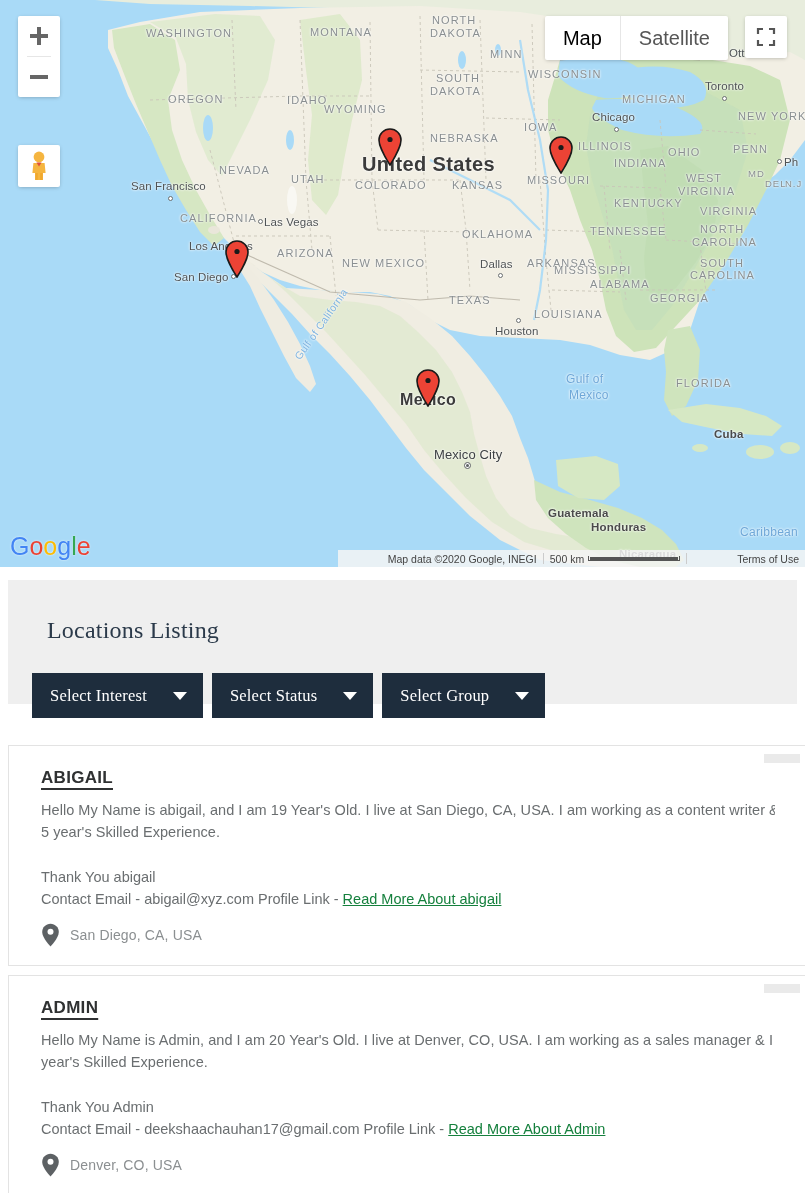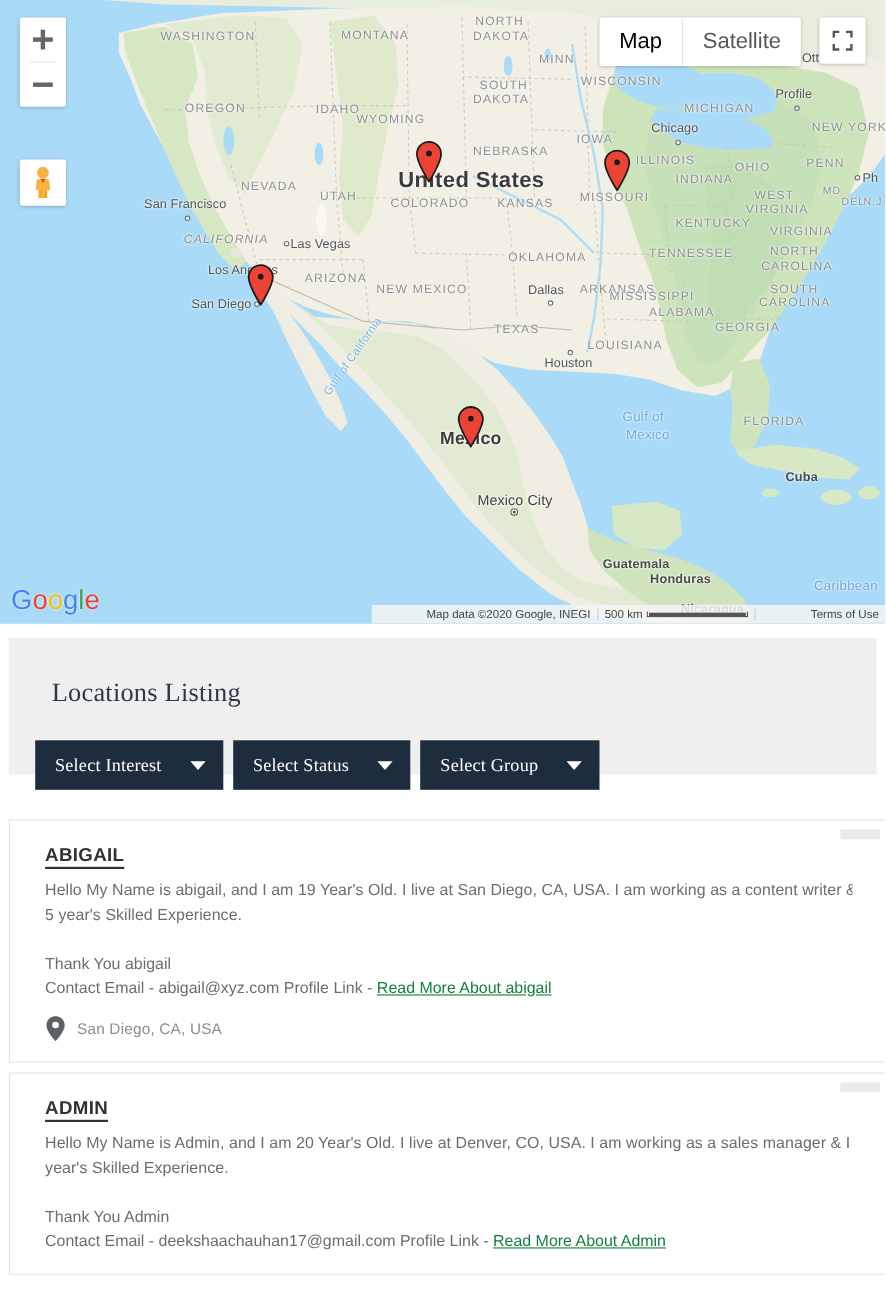--- a/index.html
+++ b/index.html
@@ -323,21 +323,21 @@
         <div class="lbl state" style="left: 355px; top: 179px;">COLORADO</div>
         <div class="lbl state" style="left: 452px; top: 179px;">KANSAS</div>
         <div class="lbl state" style="left: 527px; top: 174px;">MISSOURI</div>
         <div class="lbl state" style="left: 614px; top: 197px;">KENTUCKY</div>
         <div class="lbl state" style="left: 686px; top: 172px;">WEST</div>
         <div class="lbl state" style="left: 678px; top: 185px;">VIRGINIA</div>
         <div class="lbl state" style="left: 700px; top: 205px;">VIRGINIA</div>
         <div class="lbl state-sm" style="left: 748px; top: 168px;">MD</div>
         <div class="lbl state-sm" style="left: 765px; top: 178px;">DEL</div>
         <div class="lbl state-sm" style="left: 785px; top: 178px;">N.J</div>
-        <div class="lbl state" style="left: 167px; top: 212px; font-style: italic;">CALIFORNIA</div>
+        <div class="lbl state" style="left: 180px; top: 212px;">CALIFORNIA</div>
         <div class="lbl state" style="left: 277px; top: 247px;">ARIZONA</div>
         <div class="lbl state" style="left: 342px; top: 257px;">NEW MEXICO</div>
         <div class="lbl state" style="left: 462px; top: 228px;">OKLAHOMA</div>
         <div class="lbl state" style="left: 527px; top: 257px;">ARKANSAS</div>
         <div class="lbl state" style="left: 590px; top: 225px;">TENNESSEE</div>
         <div class="lbl state" style="left: 700px; top: 223px;">NORTH</div>
         <div class="lbl state" style="left: 692px; top: 236px;">CAROLINA</div>
         <div class="lbl state" style="left: 554px; top: 264px;">MISSISSIPPI</div>
         <div class="lbl state" style="left: 590px; top: 278px;">ALABAMA</div>
         <div class="lbl state" style="left: 700px; top: 257px;">SOUTH</div>
@@ -353,21 +353,21 @@
         <div class="lbl city" style="left: 189px; top: 240px;">Los Angeles</div>
         <div class="citydot" style="left: 228px; top: 256px;"></div>
         <div class="lbl city" style="left: 174px; top: 271px;">San Diego</div>
         <div class="citydot" style="left: 231px; top: 274px;"></div>
         <div class="lbl city" style="left: 480px; top: 258px;">Dallas</div>
         <div class="citydot" style="left: 498px; top: 273px;"></div>
         <div class="lbl city" style="left: 495px; top: 325px;">Houston</div>
         <div class="citydot" style="left: 516px; top: 318px;"></div>
         <div class="lbl city" style="left: 592px; top: 111px;">Chicago</div>
         <div class="citydot" style="left: 614px; top: 127px;"></div>
-        <div class="lbl city" style="left: 705px; top: 80px;">Profile</div>
+        <div class="lbl city" style="left: 705px; top: 80px;">Toronto</div>
         <div class="citydot" style="left: 722px; top: 96px;"></div>
         <div class="lbl city" style="left: 729px; top: 47px;">Ott</div>
         <div class="lbl city" style="left: 784px; top: 156px;">Ph</div>
         <div class="citydot" style="left: 777px; top: 159px;"></div>
         <div class="lbl city-big" style="left: 434px; top: 447px;">Mexico City</div>
         <div class="citydot ring" style="left: 464px; top: 462px;"></div>
         <div class="lbl country-big" style="left: 362px; top: 153px;">United States</div>
         <div class="lbl country-mid" style="left: 400px; top: 391px;">Mexico</div>
         <div class="lbl country-sm" style="left: 714px; top: 428px;">Cuba</div>
         <div class="lbl country-sm" style="left: 548px; top: 507px;">Guatemala</div>
@@ -488,17 +488,23 @@
           </div></div>
       </div>
       <div class="card" style="top: 975px;">
         <div class="card-scroll"></div>
         <div class="card-inner"><div class="card-title">ADMIN</div><div class="card-body">
             <div>Hello My Name is Admin, and I am 20 Year's Old. I live at Denver, CO, USA. I am working as a sales manager &amp; I have 3</div>
             <div class="line2">year's Skilled Experience.</div>
           </div><div class="card-meta">
             <div>Thank You Admin</div>
             <div><span>Contact Email - deekshaachauhan17@gmail.com Profile Link - </span><a href="#">Read More About Admin</a></div>
+          </div><div class="card-loc">
+            <span class="pinicon"><svg width="19" height="24" viewBox="0 0 19 24">
+                <path d="M9.5,0.8 C4.9,0.8 1.2,4.4 1.2,9 C1.2,15.2 9.5,23.4 9.5,23.4 C9.5,23.4 17.8,15.2 17.8,9 C17.8,4.4 14.1,0.8 9.5,0.8 Z" fill="#5d6164"></path>
+                <circle cx="9.5" cy="8.8" r="3" fill="#ffffff"></circle>
+              </svg></span>
+            <span>Denver, CO, USA</span>
           </div></div>
       </div>
     </div>
 
 </div>
 
 </body></html>

